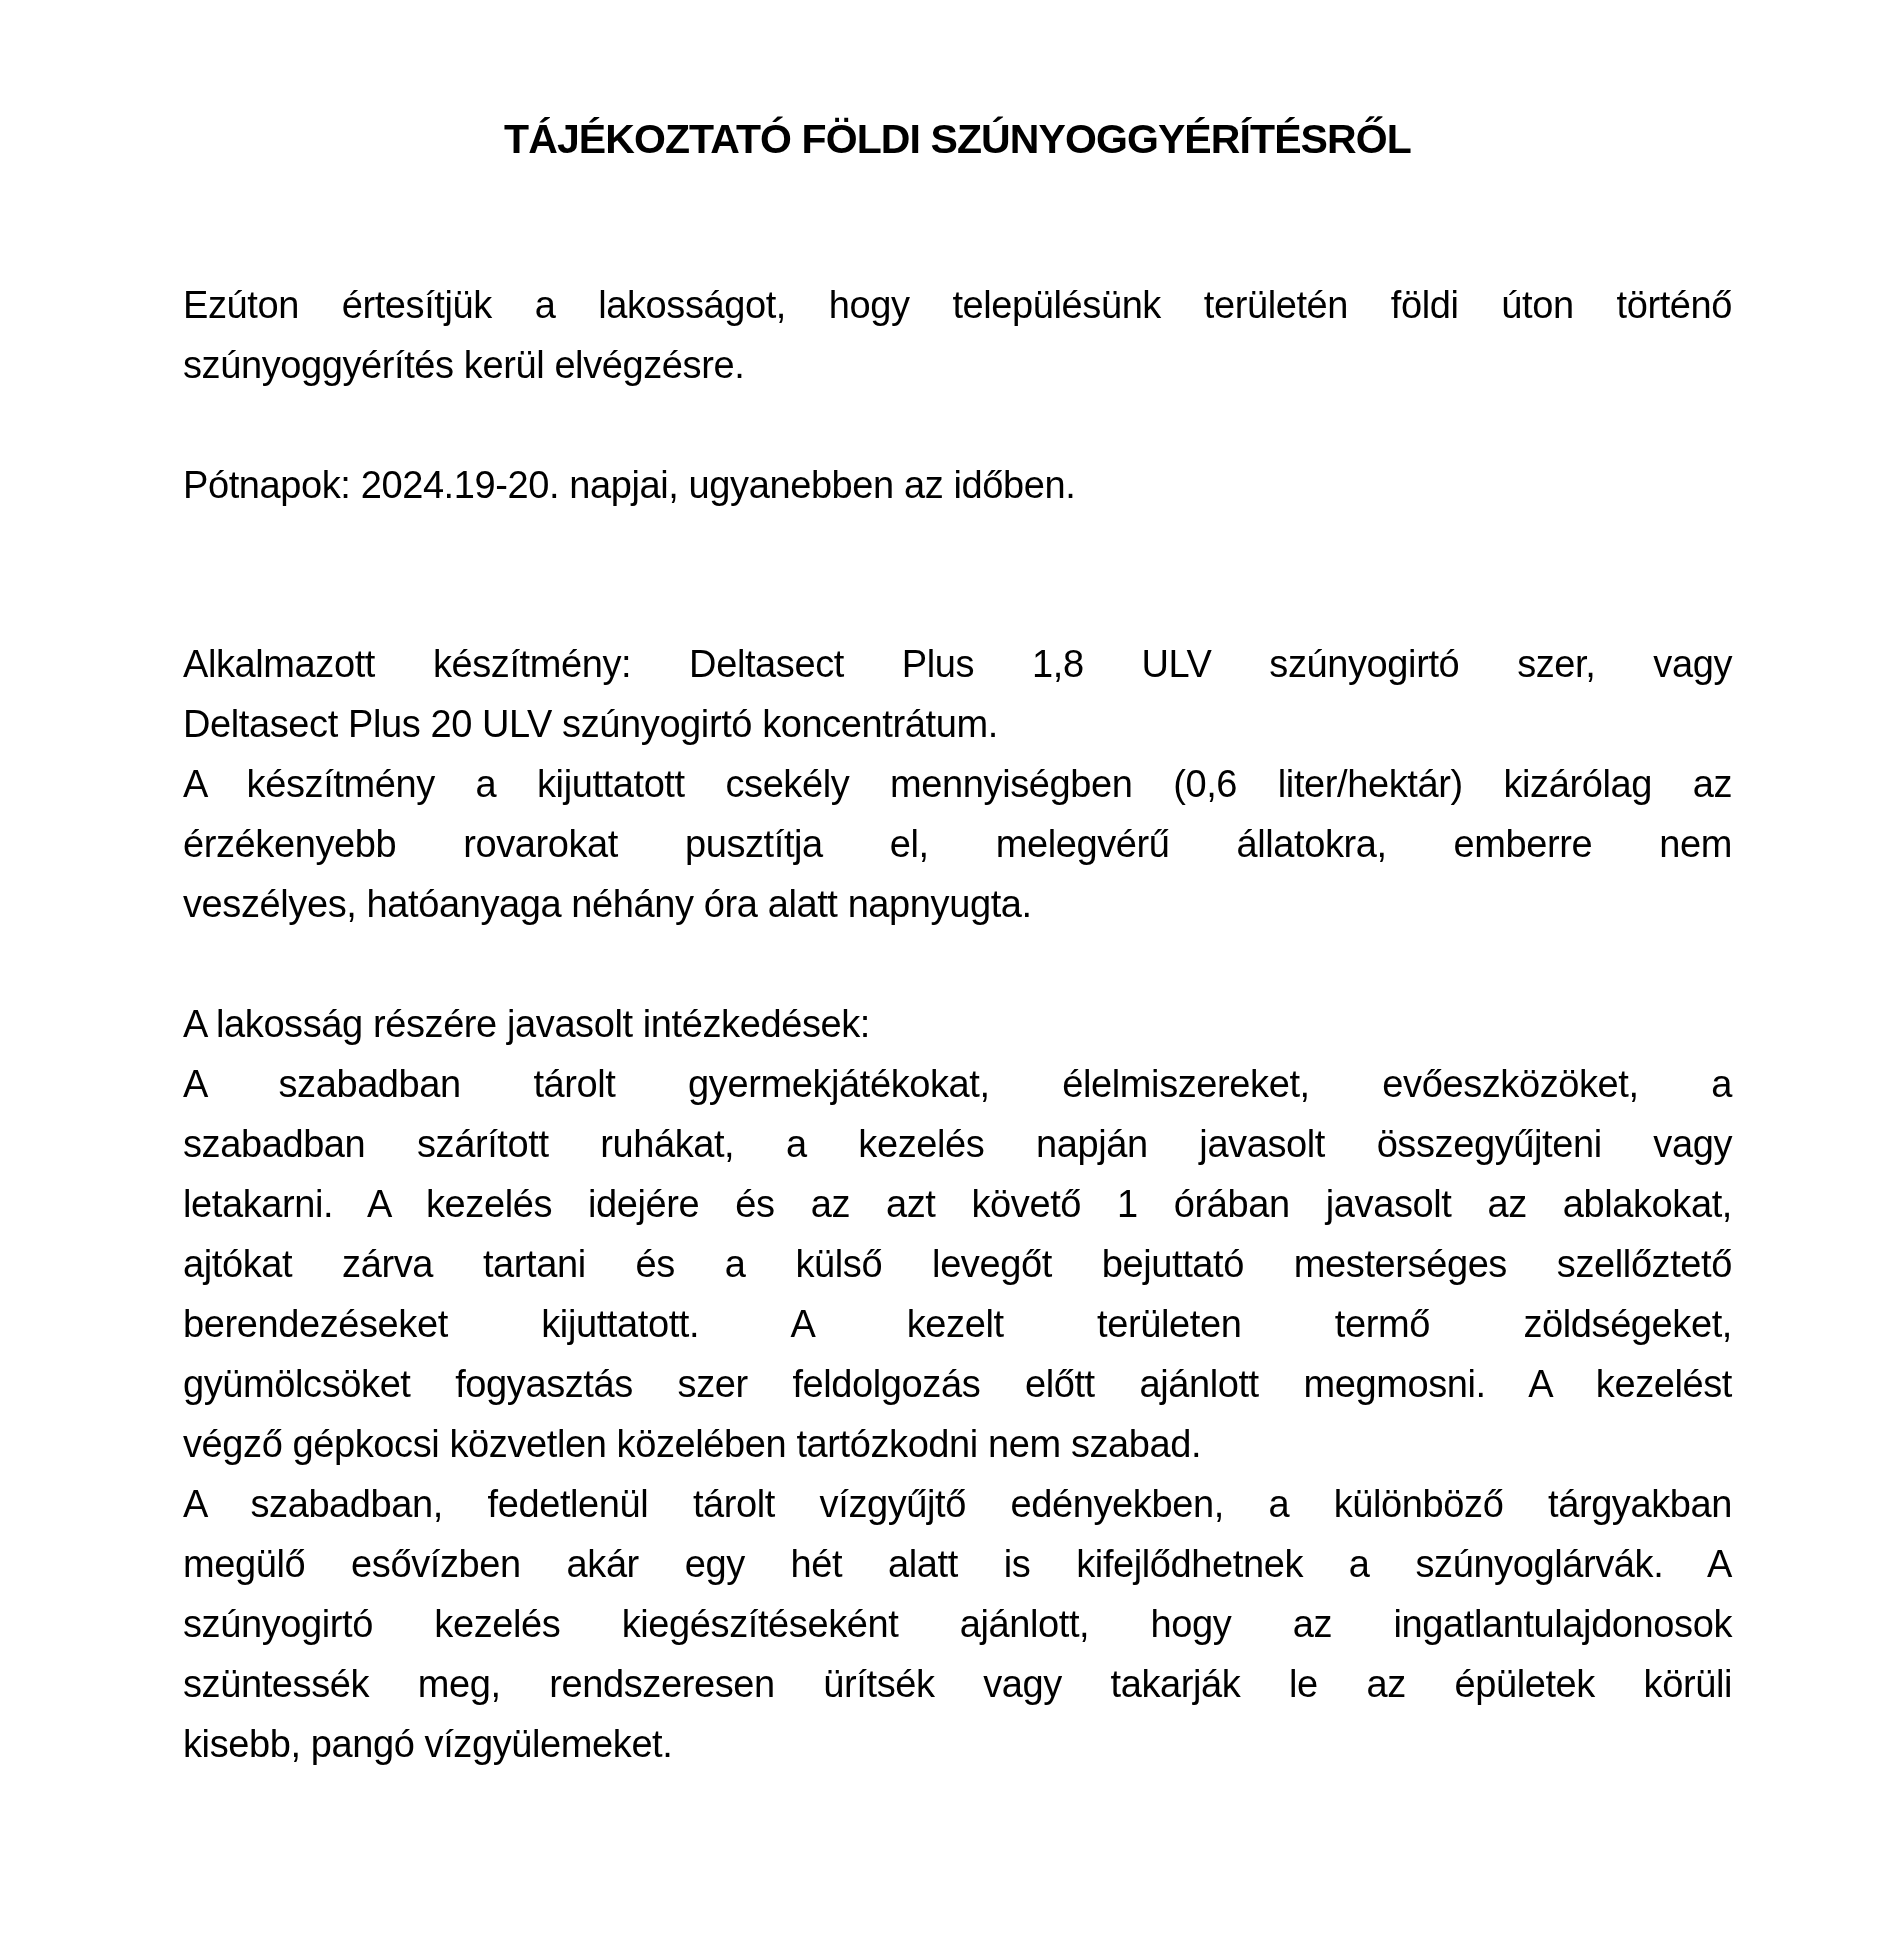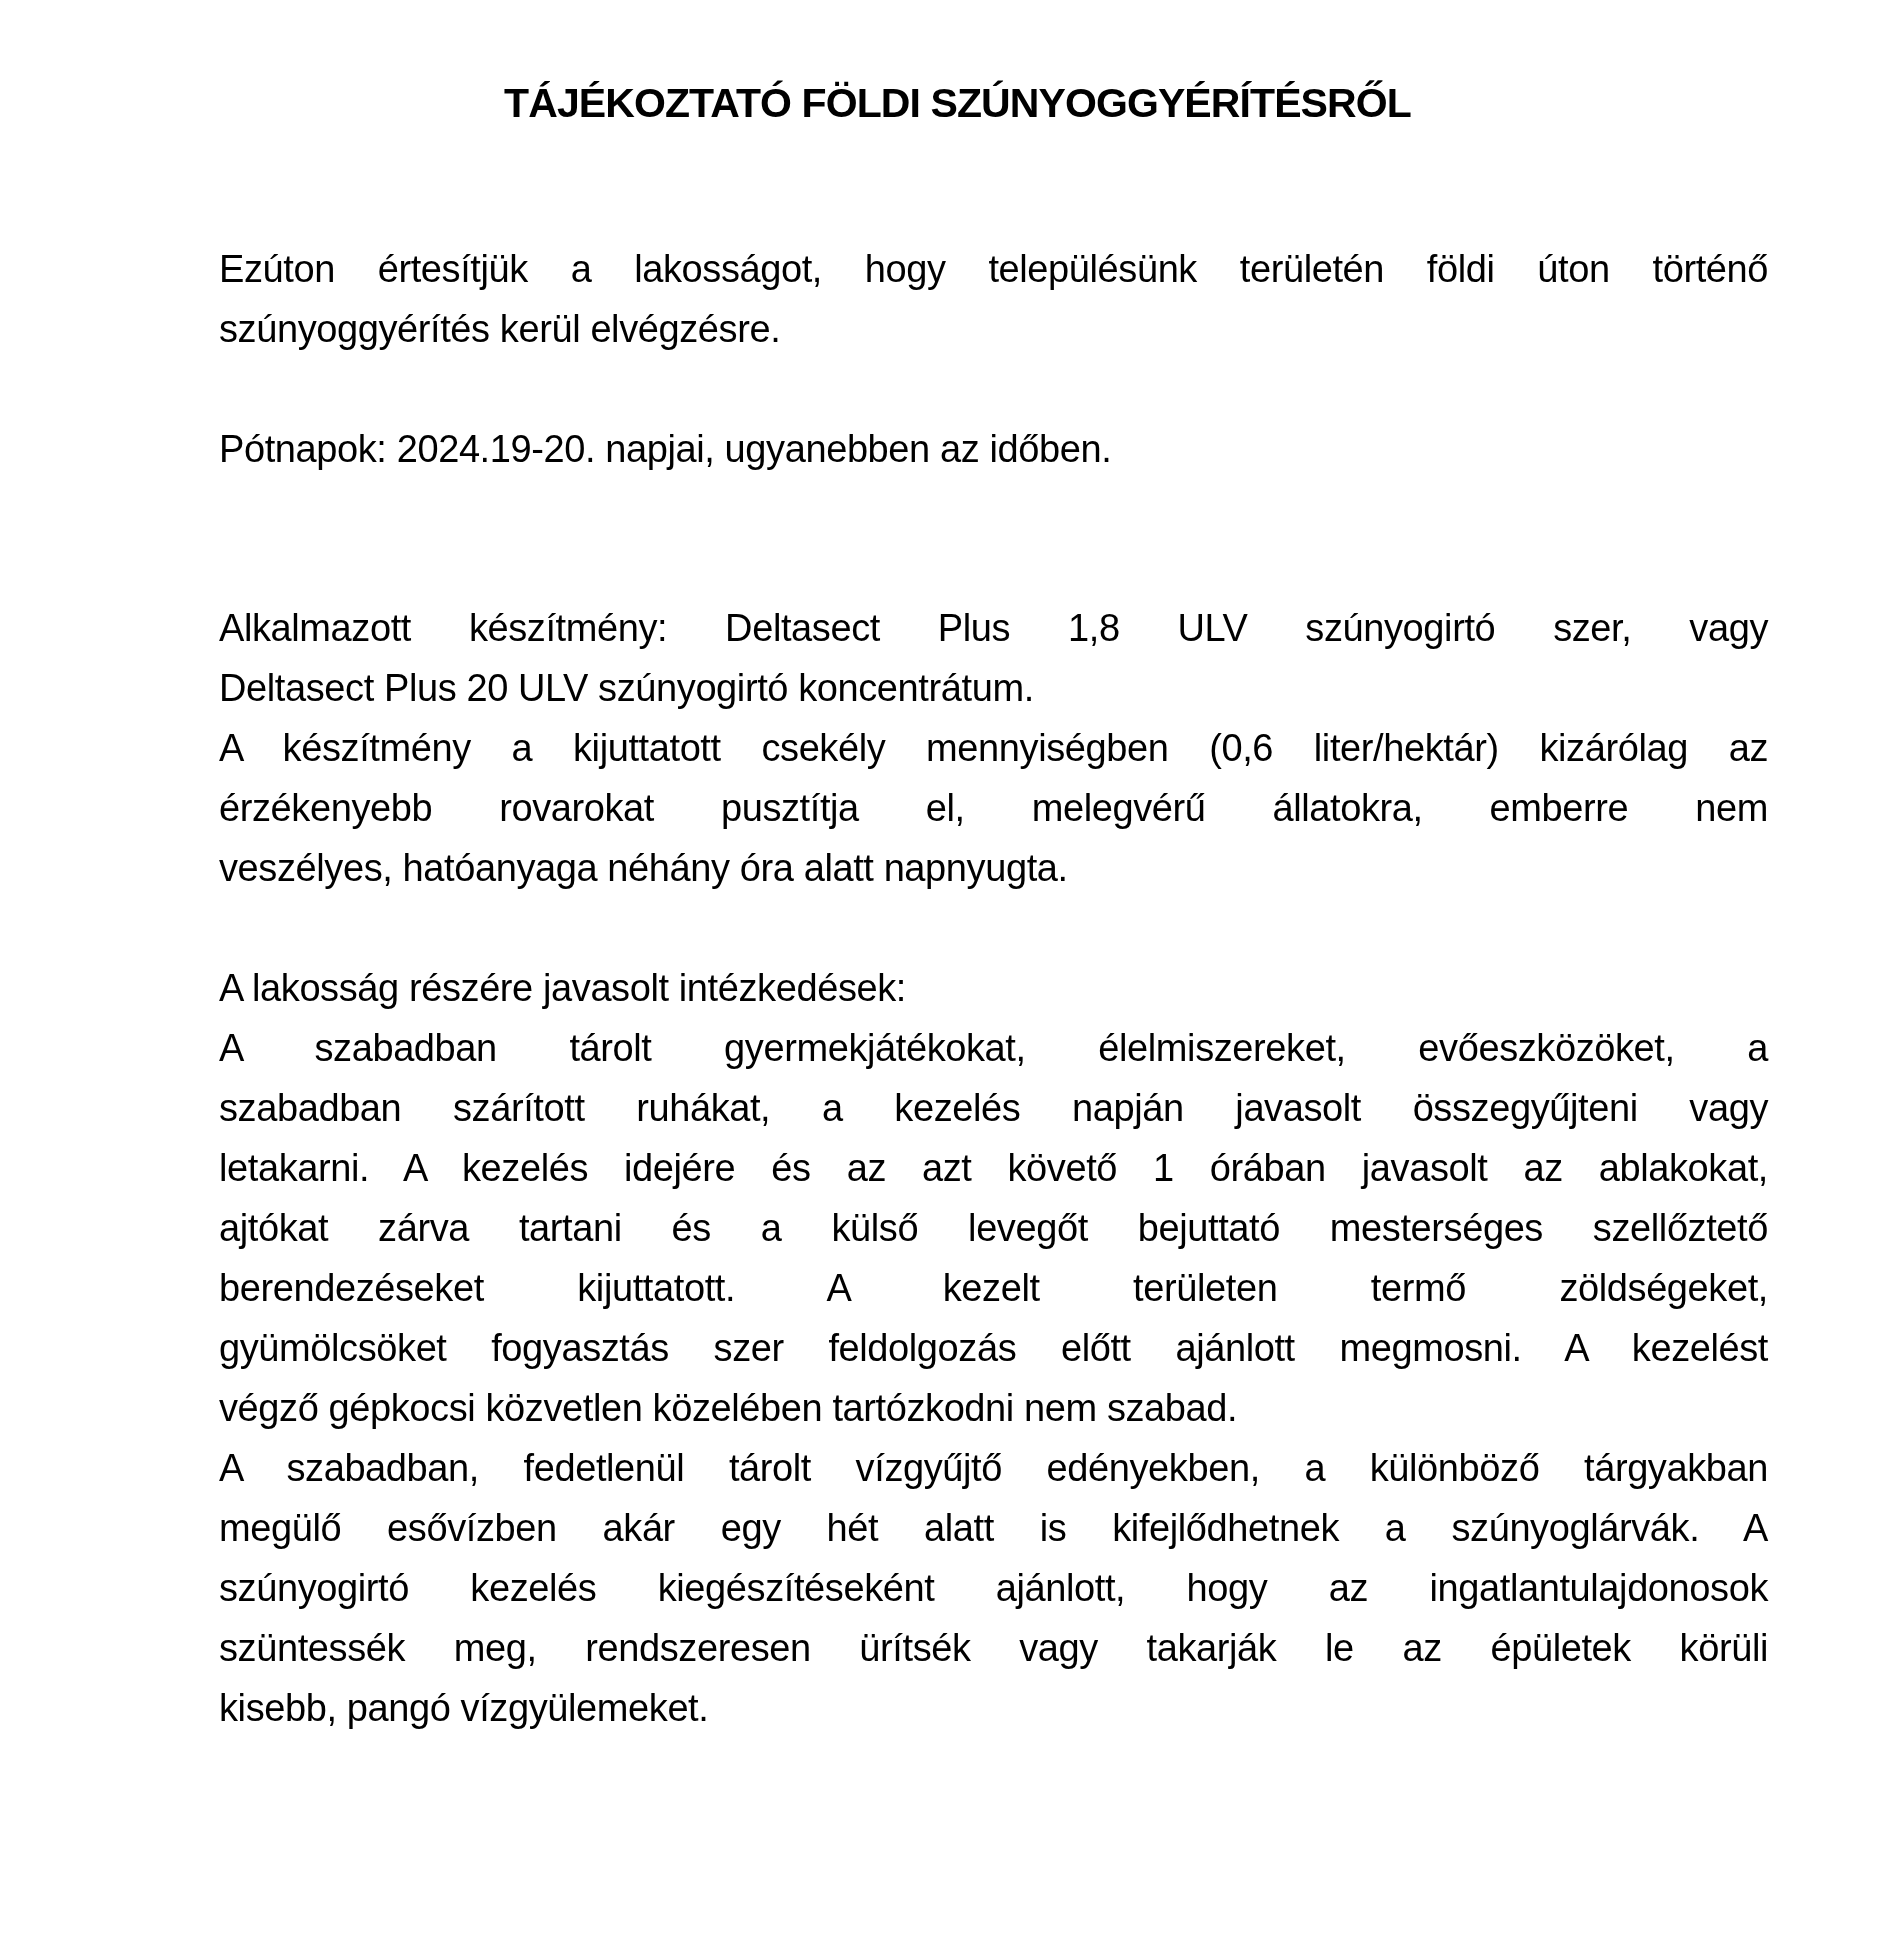--- a/index.html
+++ b/index.html
@@ -7,21 +7,21 @@
     padding: 0;
     background: #ffffff;
   }
   .page {
     position: relative;
     width: 1903px;
     height: 1804px;
     background: #ffffff;
     color: #000000;
     box-sizing: border-box;
-    padding: 73px 171px 0 183px;
+    padding: 109px 171px 0 183px;
     font-family: "Liberation Sans", sans-serif;
     overflow: hidden;
   }
   .doc-title {
     margin: 0 0 106px 0;
     font-size: 41px;
     line-height: 60px;
     font-weight: bold;
     letter-spacing: -0.9px;
     text-align: center;
@@ -32,21 +32,20 @@
     line-height: 60px;
     letter-spacing: -0.4px;
     color: #000000;
   }
   .para {
     margin: 0;
   }
   .line {
     width: 100%;
     white-space: normal;
-    margin-left: 36px;
   }
   .line.j {
     text-align: justify;
     text-align-last: justify;
     -moz-text-align-last: justify;
   }
   .b {
     font-weight: bold;
   }
 </style>

